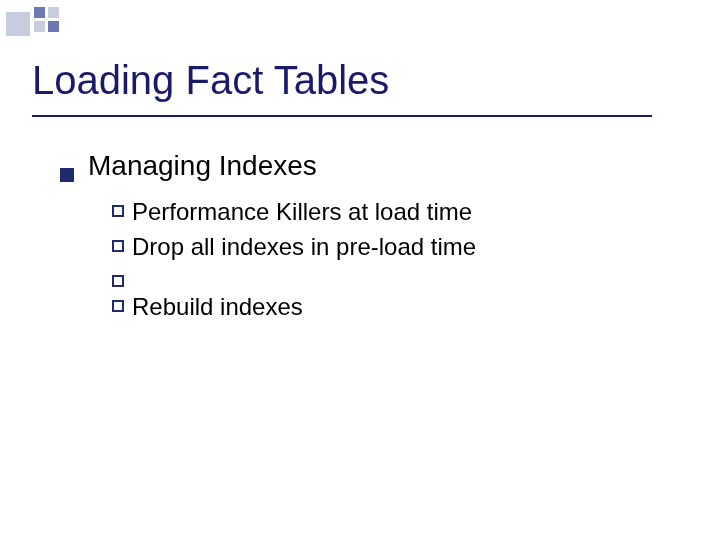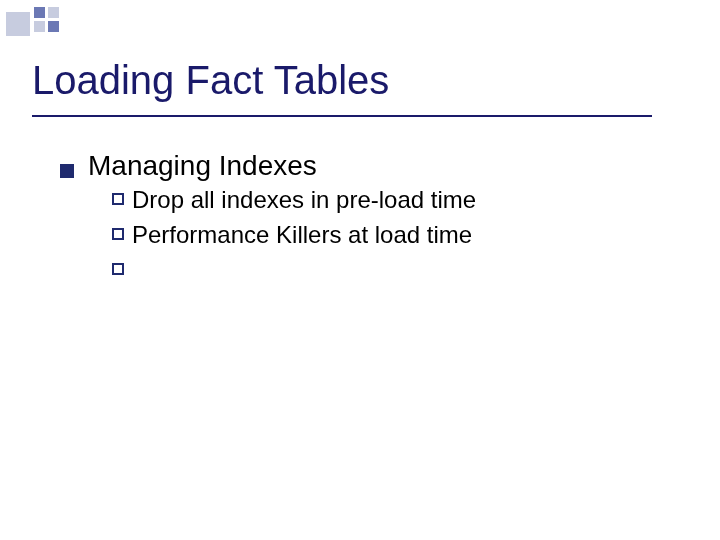--- a/index.html
+++ b/index.html
@@ -84,22 +84,22 @@
     border-top: 2px solid #1a1a6a;
   }
   .body {
     position: absolute;
     top: 150px;
     left: 60px;
     right: 40px;
   }
   .lvl1 {
     display: flex;
-    align-items: center;
-    margin-bottom: 2px;
+    align-items: flex-end;
+    margin-bottom: 14px;
   }
   .lvl1 .bullet {
     width: 14px;
     height: 14px;
     background: #1f2a6e;
     margin-top: 10px;
     margin-right: 14px;
     flex: 0 0 auto;
   }
   .lvl1 .text {
@@ -146,24 +146,28 @@
   <div class="rule"></div>
 
   <div class="body">
     <div class="lvl1">
       <div class="bullet"></div>
       <div class="text">Managing Indexes</div>
     </div>
     <div class="lvl2-list">
       <div class="lvl2">
         <div class="bullet"></div>
+        <div class="text">Performance Killers at load time</div>
+      </div>
+      <div class="lvl2">
+        <div class="bullet"></div>
         <div class="text">Drop all indexes in pre-load time</div>
       </div>
       <div class="lvl2">
         <div class="bullet"></div>
-        <div class="text">Performance Killers at load time</div>
       </div>
       <div class="lvl2">
         <div class="bullet"></div>
+        <div class="text">Rebuild indexes</div>
       </div>
     </div>
   </div>
 </div>
 
 </body></html>

